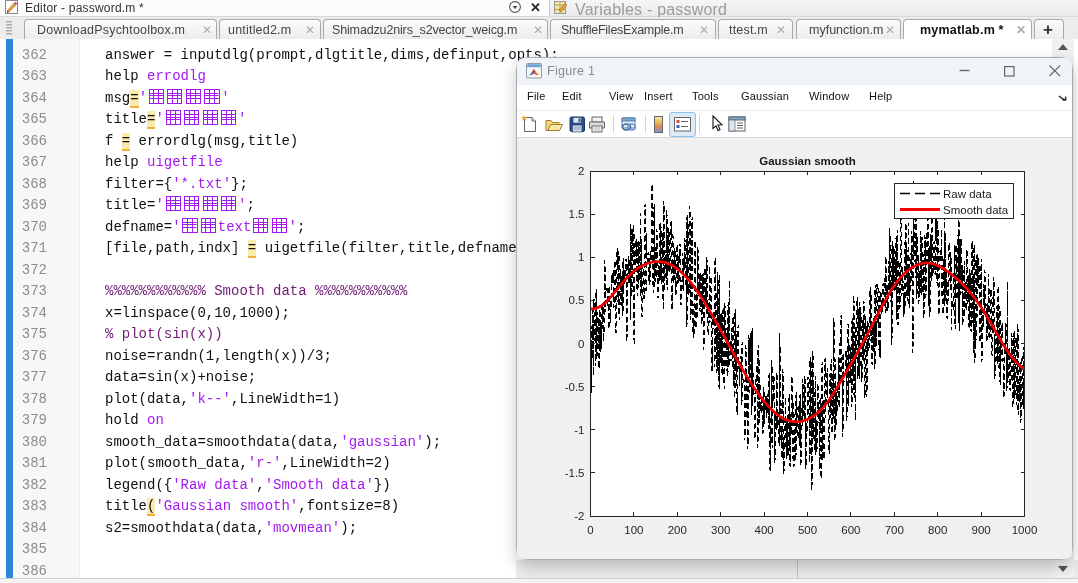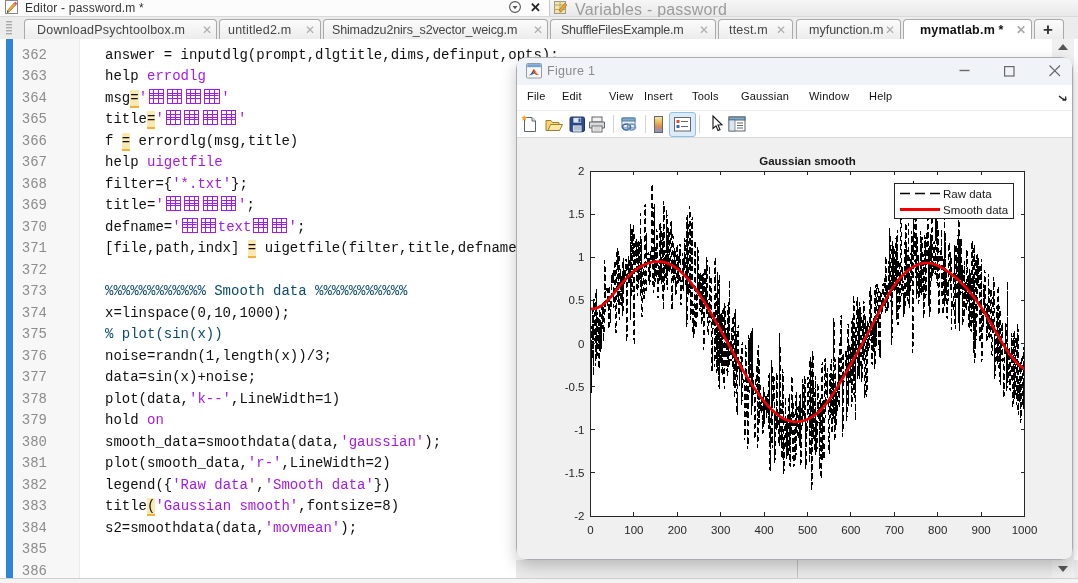--- a/index.html
+++ b/index.html
@@ -15,21 +15,21 @@
 .tab .x{position:absolute;top:4.5px;width:11px;height:11px;color:#ababab;font-size:12px;line-height:11px}
 .tab.active{background:#fff;color:#111;font-weight:bold;z-index:3}
 
 #editor{position:absolute;left:0;top:39px;width:1078px;height:539px;background:#fff}
 #bluebar{position:absolute;left:6px;top:0px;width:7px;height:539px;background:#2e84d8}
 #gutterbg{position:absolute;left:13px;top:0;width:67px;height:539px;background:#f7f7f7;border-right:1px solid #ececec}
 pre{font-family:Liberation Mono, monospace;font-size:14px;line-height:21.5px}
 #lnums{position:absolute;left:0;top:5.5px;width:47px;text-align:right;color:#8c8c8c}
 #code{position:absolute;left:105px;top:5.5px;color:#0f0f0f}
 .s{color:#a31af1}
-.c{color:#0c4a6e}
+.c{color:#701a75}
 .hl{background:#fbe9af;box-shadow:0 2px 0 #f3b13c}
 
 .cj{display:inline-block;width:15.2px;height:15px;margin:0 1.7px;vertical-align:-2px;border:1.4px solid #a31af1;
 background:linear-gradient(#a31af1 0 0) 50% 30%/100% 1.4px no-repeat,linear-gradient(#a31af1 0 0) 50% 72%/100% 1.4px no-repeat,
 linear-gradient(#a31af1 0 0) 30% 50%/1.4px 100% no-repeat,linear-gradient(#a31af1 0 0) 72% 50%/1.4px 100% no-repeat,
 linear-gradient(#a31af1 0 0) 50% 50%/100% 1.2px no-repeat}
 
 #vsb{position:absolute;left:1052px;top:39px;width:22px;height:539px;background:#f0f0f0;z-index:2}
 .sbtn{position:absolute;left:0;width:22px;height:15px;background:#f0f0f0}
 .sbtn:after{content:"";position:absolute;left:6px;border-left:5px solid transparent;border-right:5px solid transparent}

